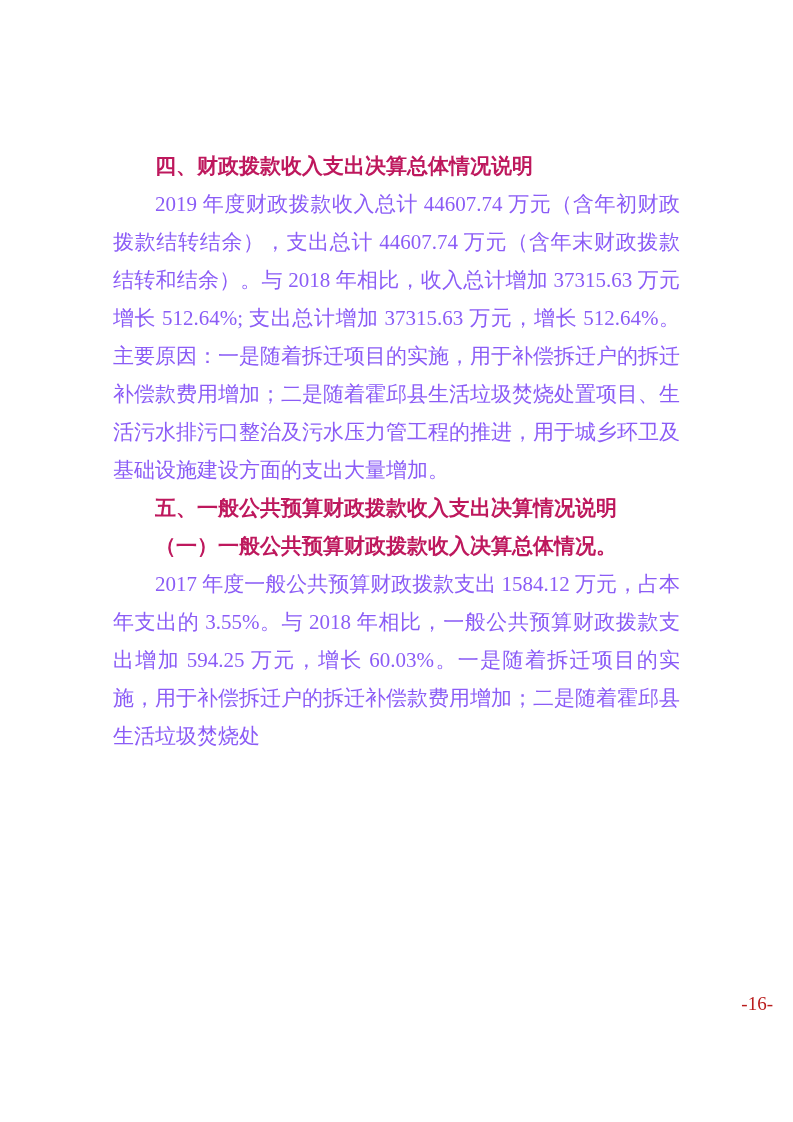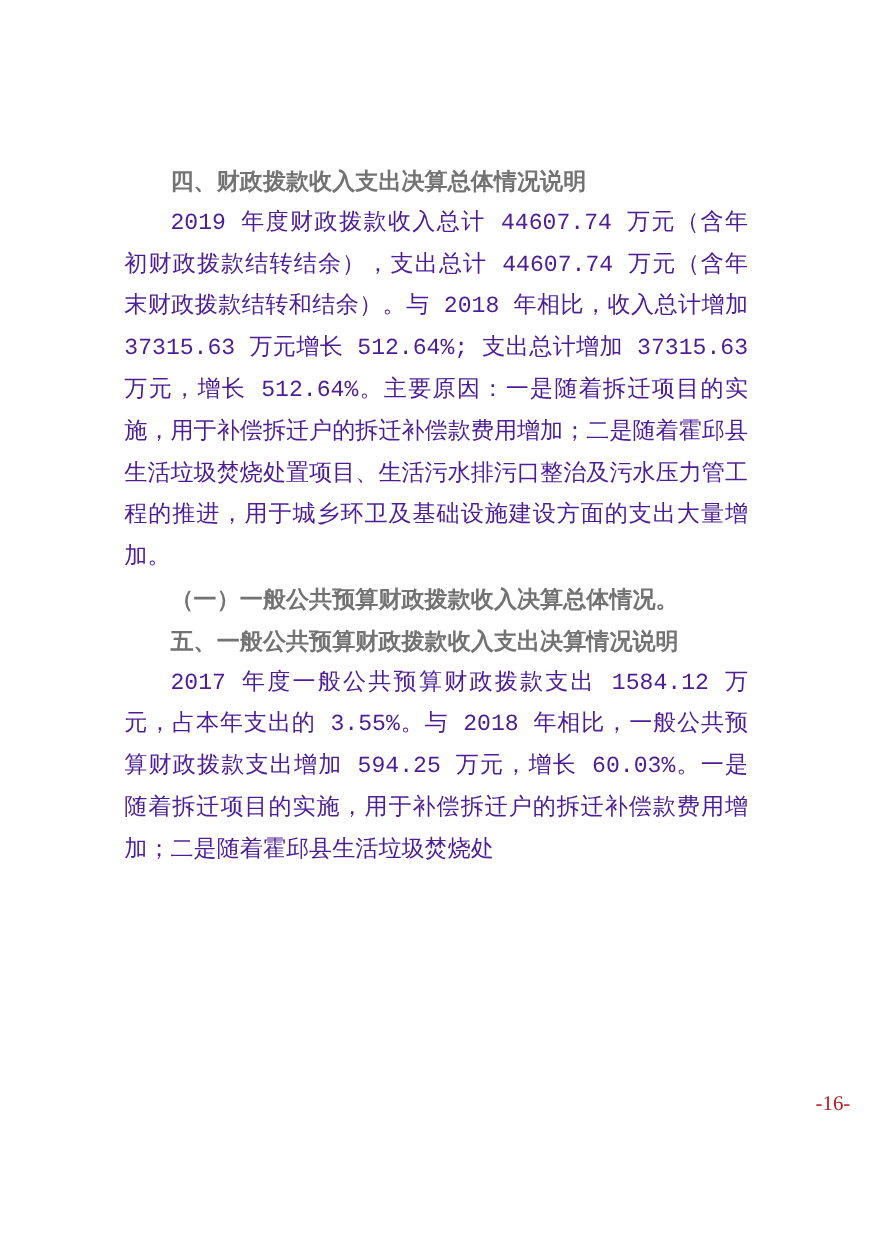--- a/index.html
+++ b/index.html
@@ -26,52 +26,52 @@
     text-align: justify;
   }
 
   .doc-heading {
     font-family: "Liberation Sans", "DejaVu Sans", sans-serif;
     font-weight: 700;
     font-size: 21px;
     line-height: 38px;
     text-indent: 2em;
     text-align: left;
-    color: #737373;
+    color: #be185d;
   }
 
   .doc-paragraph {
-    font-family: Liberation Mono, monospace;
+    font-family: Liberation Serif, serif;
     font-size: 21px;
     line-height: 38px;
     text-indent: 2em;
     text-align: justify;
-    color: #4c1d95;
+    color: #8b5cf6;
   }
 
   .page-number {
     position: absolute;
     top: 993px;
     right: 20px;
     font-family: "Liberation Serif", "DejaVu Serif", serif;
     font-size: 19px;
     line-height: 22px;
     color: #b91c1c;
   }
 </style>
 </head>
 <body>
 
 <main class="doc-body">
   <h3 class="doc-heading">四、财政拨款收入支出决算总体情况说明</h3>
 
   <p class="doc-paragraph">2019 年度财政拨款收入总计 44607.74 万元（含年初财政拨款结转结余），支出总计 44607.74 万元（含年末财政拨款结转和结余）。与 2018 年相比，收入总计增加 37315.63 万元增长 512.64%; 支出总计增加 37315.63 万元，增长 512.64%。主要原因：一是随着拆迁项目的实施，用于补偿拆迁户的拆迁补偿款费用增加；二是随着霍邱县生活垃圾焚烧处置项目、生活污水排污口整治及污水压力管工程的推进，用于城乡环卫及基础设施建设方面的支出大量增加。</p>
 
+  <h3 class="doc-heading">五、一般公共预算财政拨款收入支出决算情况说明</h3>
+
   <h3 class="doc-heading">（一）一般公共预算财政拨款收入决算总体情况。</h3>
-
-  <h3 class="doc-heading">五、一般公共预算财政拨款收入支出决算情况说明</h3>
 
 
 
   <p class="doc-paragraph">2017 年度一般公共预算财政拨款支出 1584.12 万元，占本年支出的 3.55%。与 2018 年相比，一般公共预算财政拨款支出增加 594.25 万元，增长 60.03%。一是随着拆迁项目的实施，用于补偿拆迁户的拆迁补偿款费用增加；二是随着霍邱县生活垃圾焚烧处</p>
 </main>
 
 <div class="page-number">-16-</div>
 
 </body></html>

